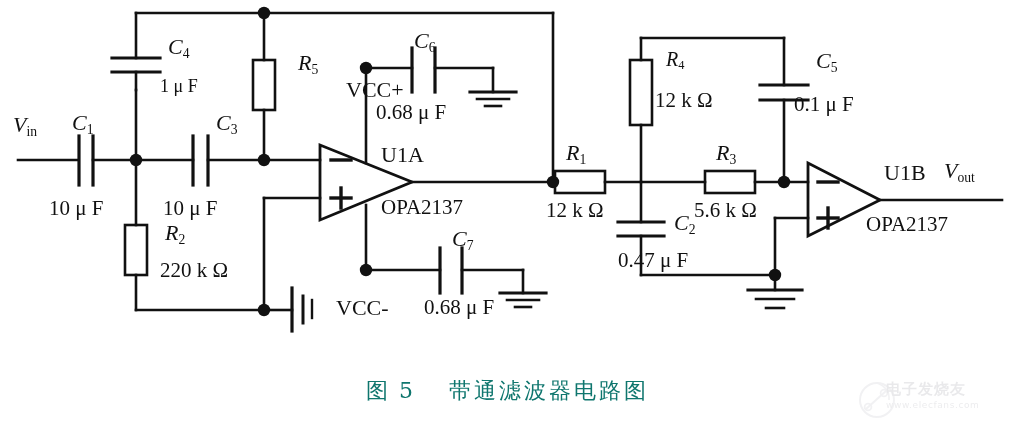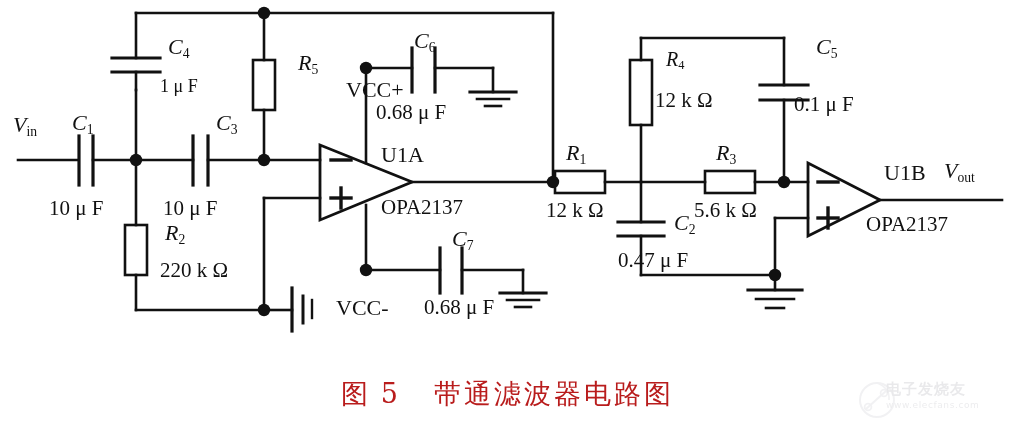--- a/index.html
+++ b/index.html
@@ -3,21 +3,21 @@
 <meta charset="utf-8">
 <style>
   html,body{margin:0;padding:0;background:#ffffff;}
   body{font-family:"Liberation Serif",serif;}
   #root{position:relative;width:1015px;height:432px;background:#ffffff;overflow:hidden;}
   #schematic{position:absolute;left:0;top:0;width:1015px;height:432px;}
   .lbl{position:absolute;white-space:nowrap;color:#111111;font-family:"Liberation Serif",serif;}
   .it{font-style:italic;}
   .sub{font-size:0.62em;vertical-align:-0.28em;font-style:normal;}
   #caption{position:absolute;left:0;top:376px;width:1015px;text-align:center;
-           font-family:"DejaVu Serif",serif;font-size:27px;letter-spacing:3px;color:#b91c1c;}
+           font-family:"DejaVu Serif",serif;font-size:22px;letter-spacing:3px;color:#0f766e;}
   #caption .figno{letter-spacing:2px;}
   #caption .gap{display:inline-block;width:34px;}
   #watermark{position:absolute;left:856px;top:376px;width:152px;height:50px;opacity:.30;}
   #wm-text{position:absolute;left:30px;top:4px;font-family:"DejaVu Sans",sans-serif;
            font-size:15px;color:#b9b9bf;letter-spacing:1px;font-weight:bold;}
   #wm-url{position:absolute;left:30px;top:24px;font-family:"DejaVu Sans",sans-serif;
           font-size:9px;color:#c2c2c8;letter-spacing:.6px;}
 </style>
 </head>
 <body>
@@ -177,21 +177,21 @@
   <div class="lbl" style="left:336px;top:295px;font-size:22px;">VCC-</div>
   <div class="lbl it" style="left:452px;top:226px;font-size:22px;"><span>C</span><span class="sub">7</span></div>
   <div class="lbl" style="left:424px;top:295px;font-size:21px;">0.68 μ F</div>
 
   <div class="lbl it" style="left:566px;top:140px;font-size:22px;"><span>R</span><span class="sub">1</span></div>
   <div class="lbl" style="left:546px;top:198px;font-size:21px;">12 k Ω</div>
 
   <div class="lbl it" style="left:666px;top:48px;font-size:20px;"><span>R</span><span class="sub">4</span></div>
   <div class="lbl" style="left:655px;top:88px;font-size:21px;">12 k Ω</div>
 
-  <div class="lbl it" style="left:816px;top:34px;font-size:22px;"><span>C</span><span class="sub">5</span></div>
+  <div class="lbl it" style="left:816px;top:48px;font-size:22px;"><span>C</span><span class="sub">5</span></div>
   <div class="lbl" style="left:794px;top:92px;font-size:21px;">0.1 μ F</div>
 
   <div class="lbl it" style="left:716px;top:140px;font-size:22px;"><span>R</span><span class="sub">3</span></div>
   <div class="lbl" style="left:694px;top:198px;font-size:21px;text-align:center;">5.6 k Ω</div>
 
   <div class="lbl it" style="left:674px;top:210px;font-size:22px;"><span>C</span><span class="sub">2</span></div>
   <div class="lbl" style="left:618px;top:248px;font-size:21px;">0.47 μ F</div>
 
   <div class="lbl" style="left:884px;top:160px;font-size:22px;">U1B</div>
   <div class="lbl" style="left:866px;top:212px;font-size:21px;">OPA2137</div>

